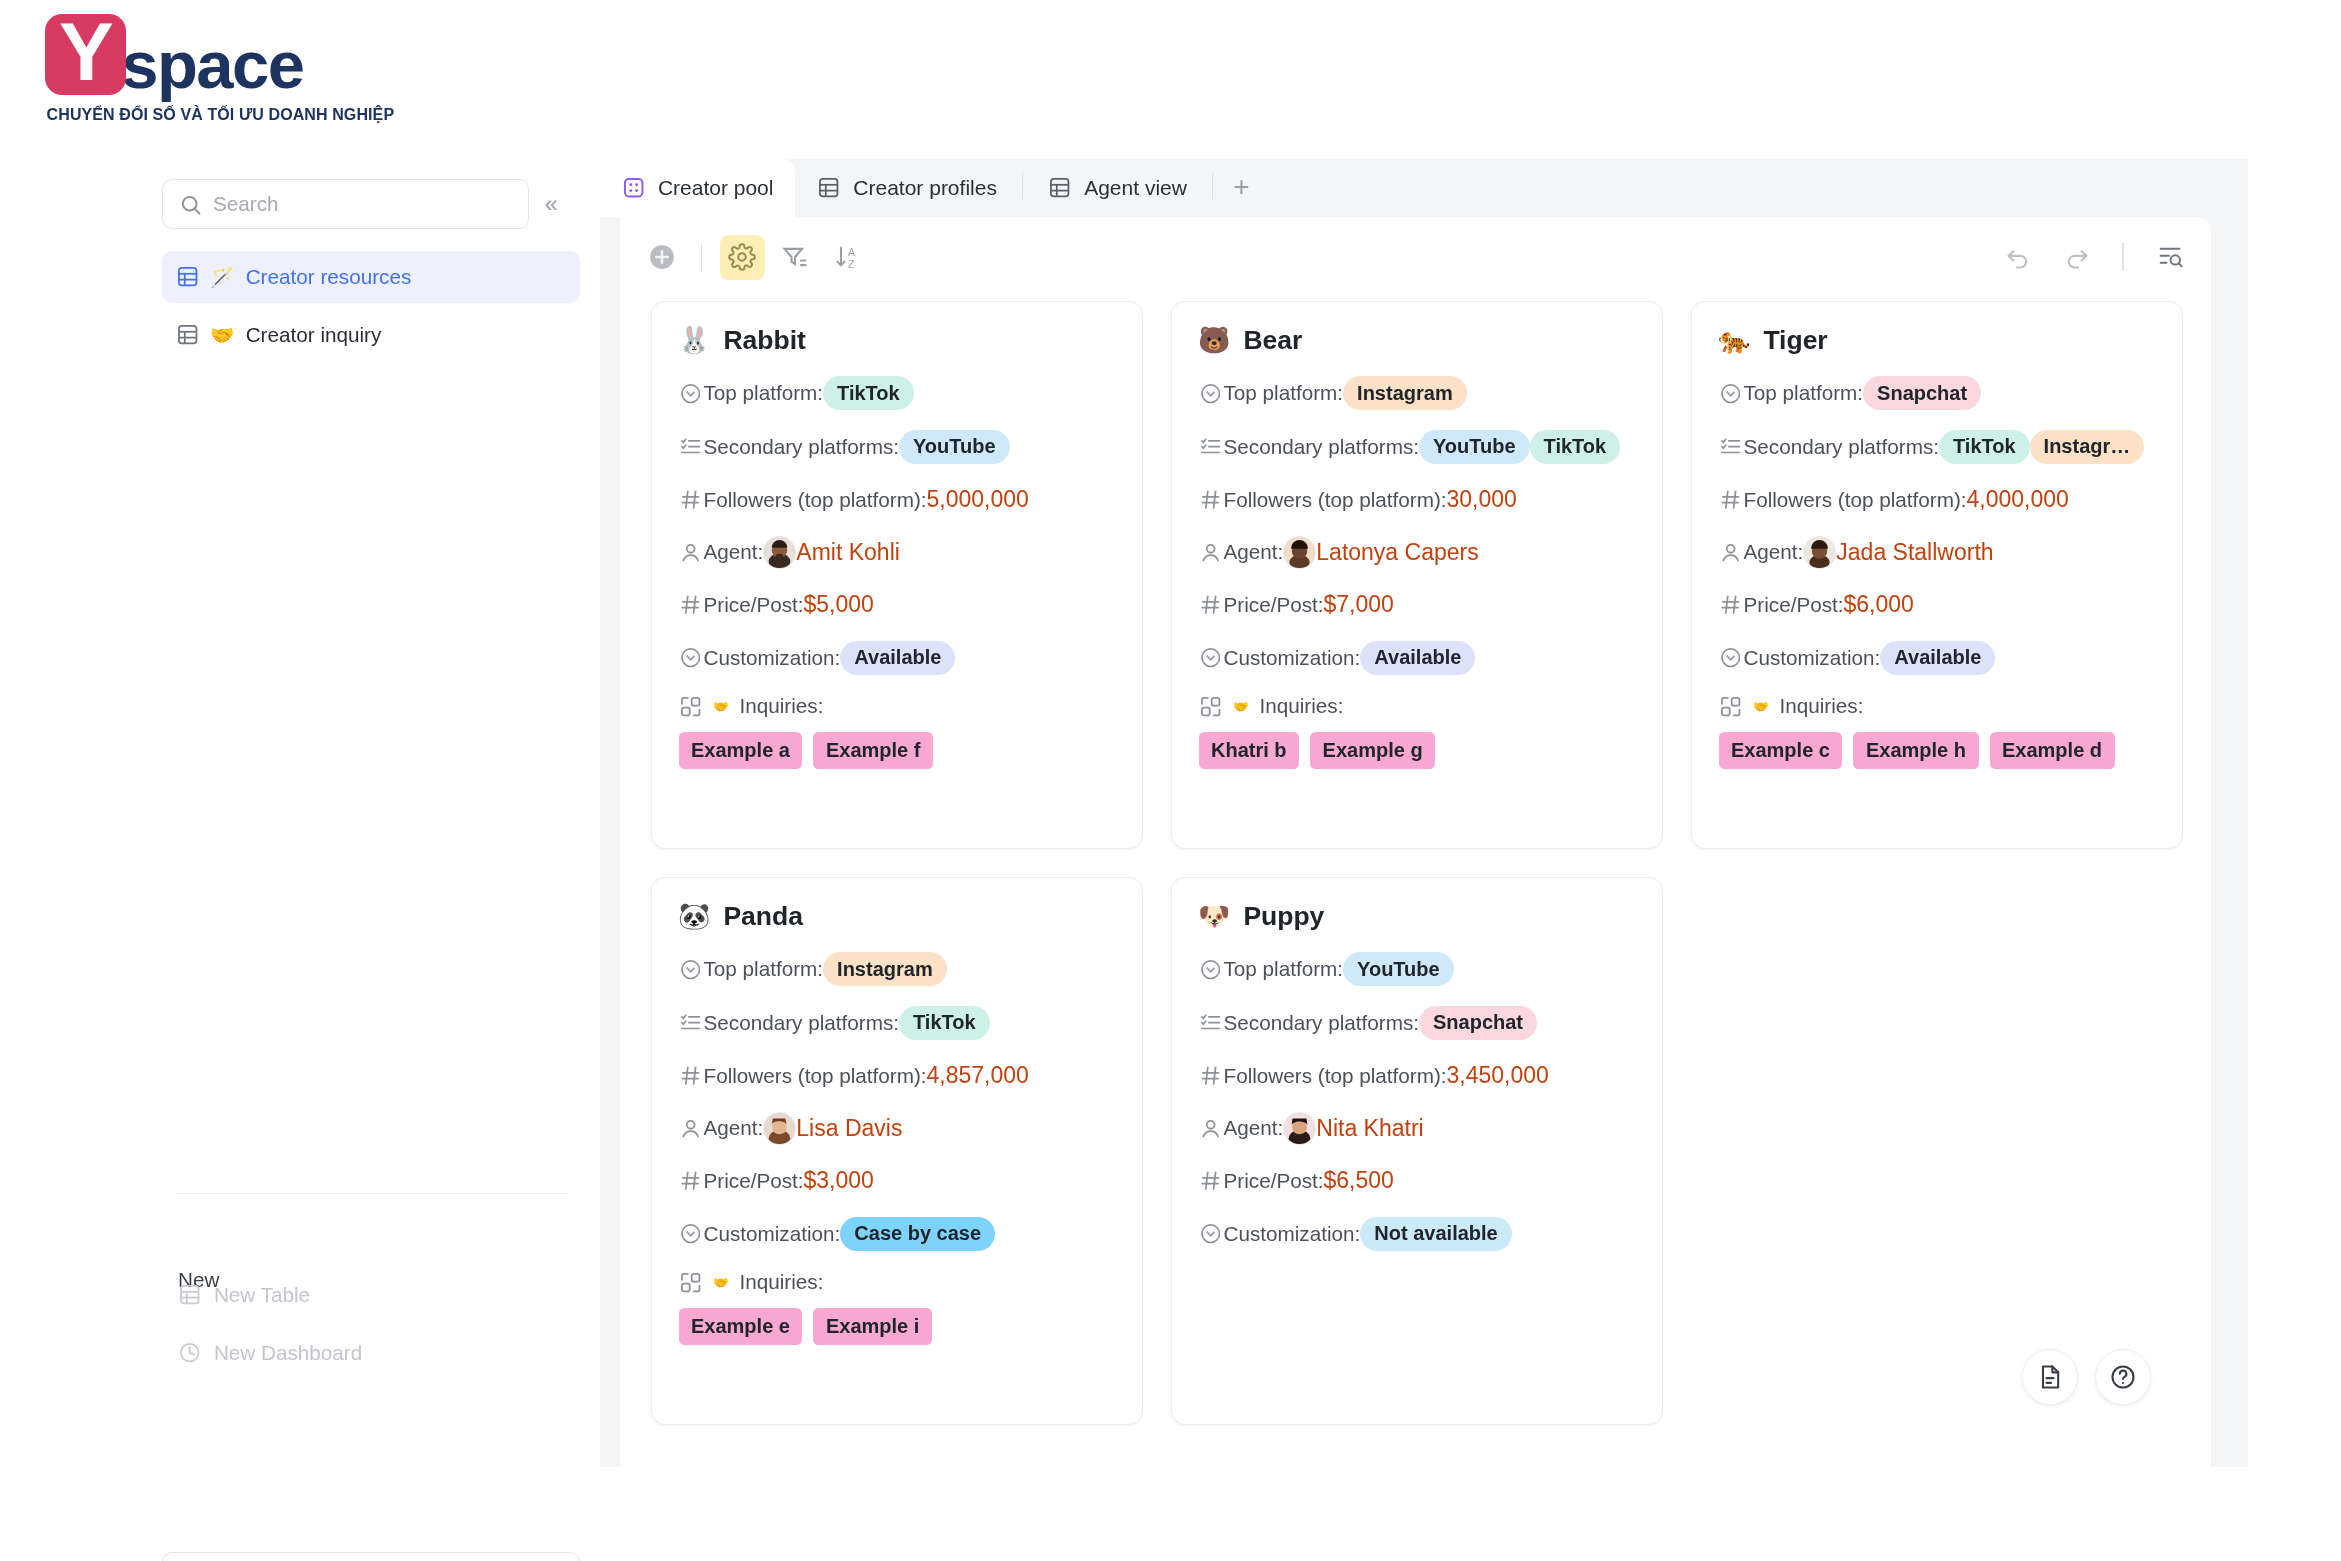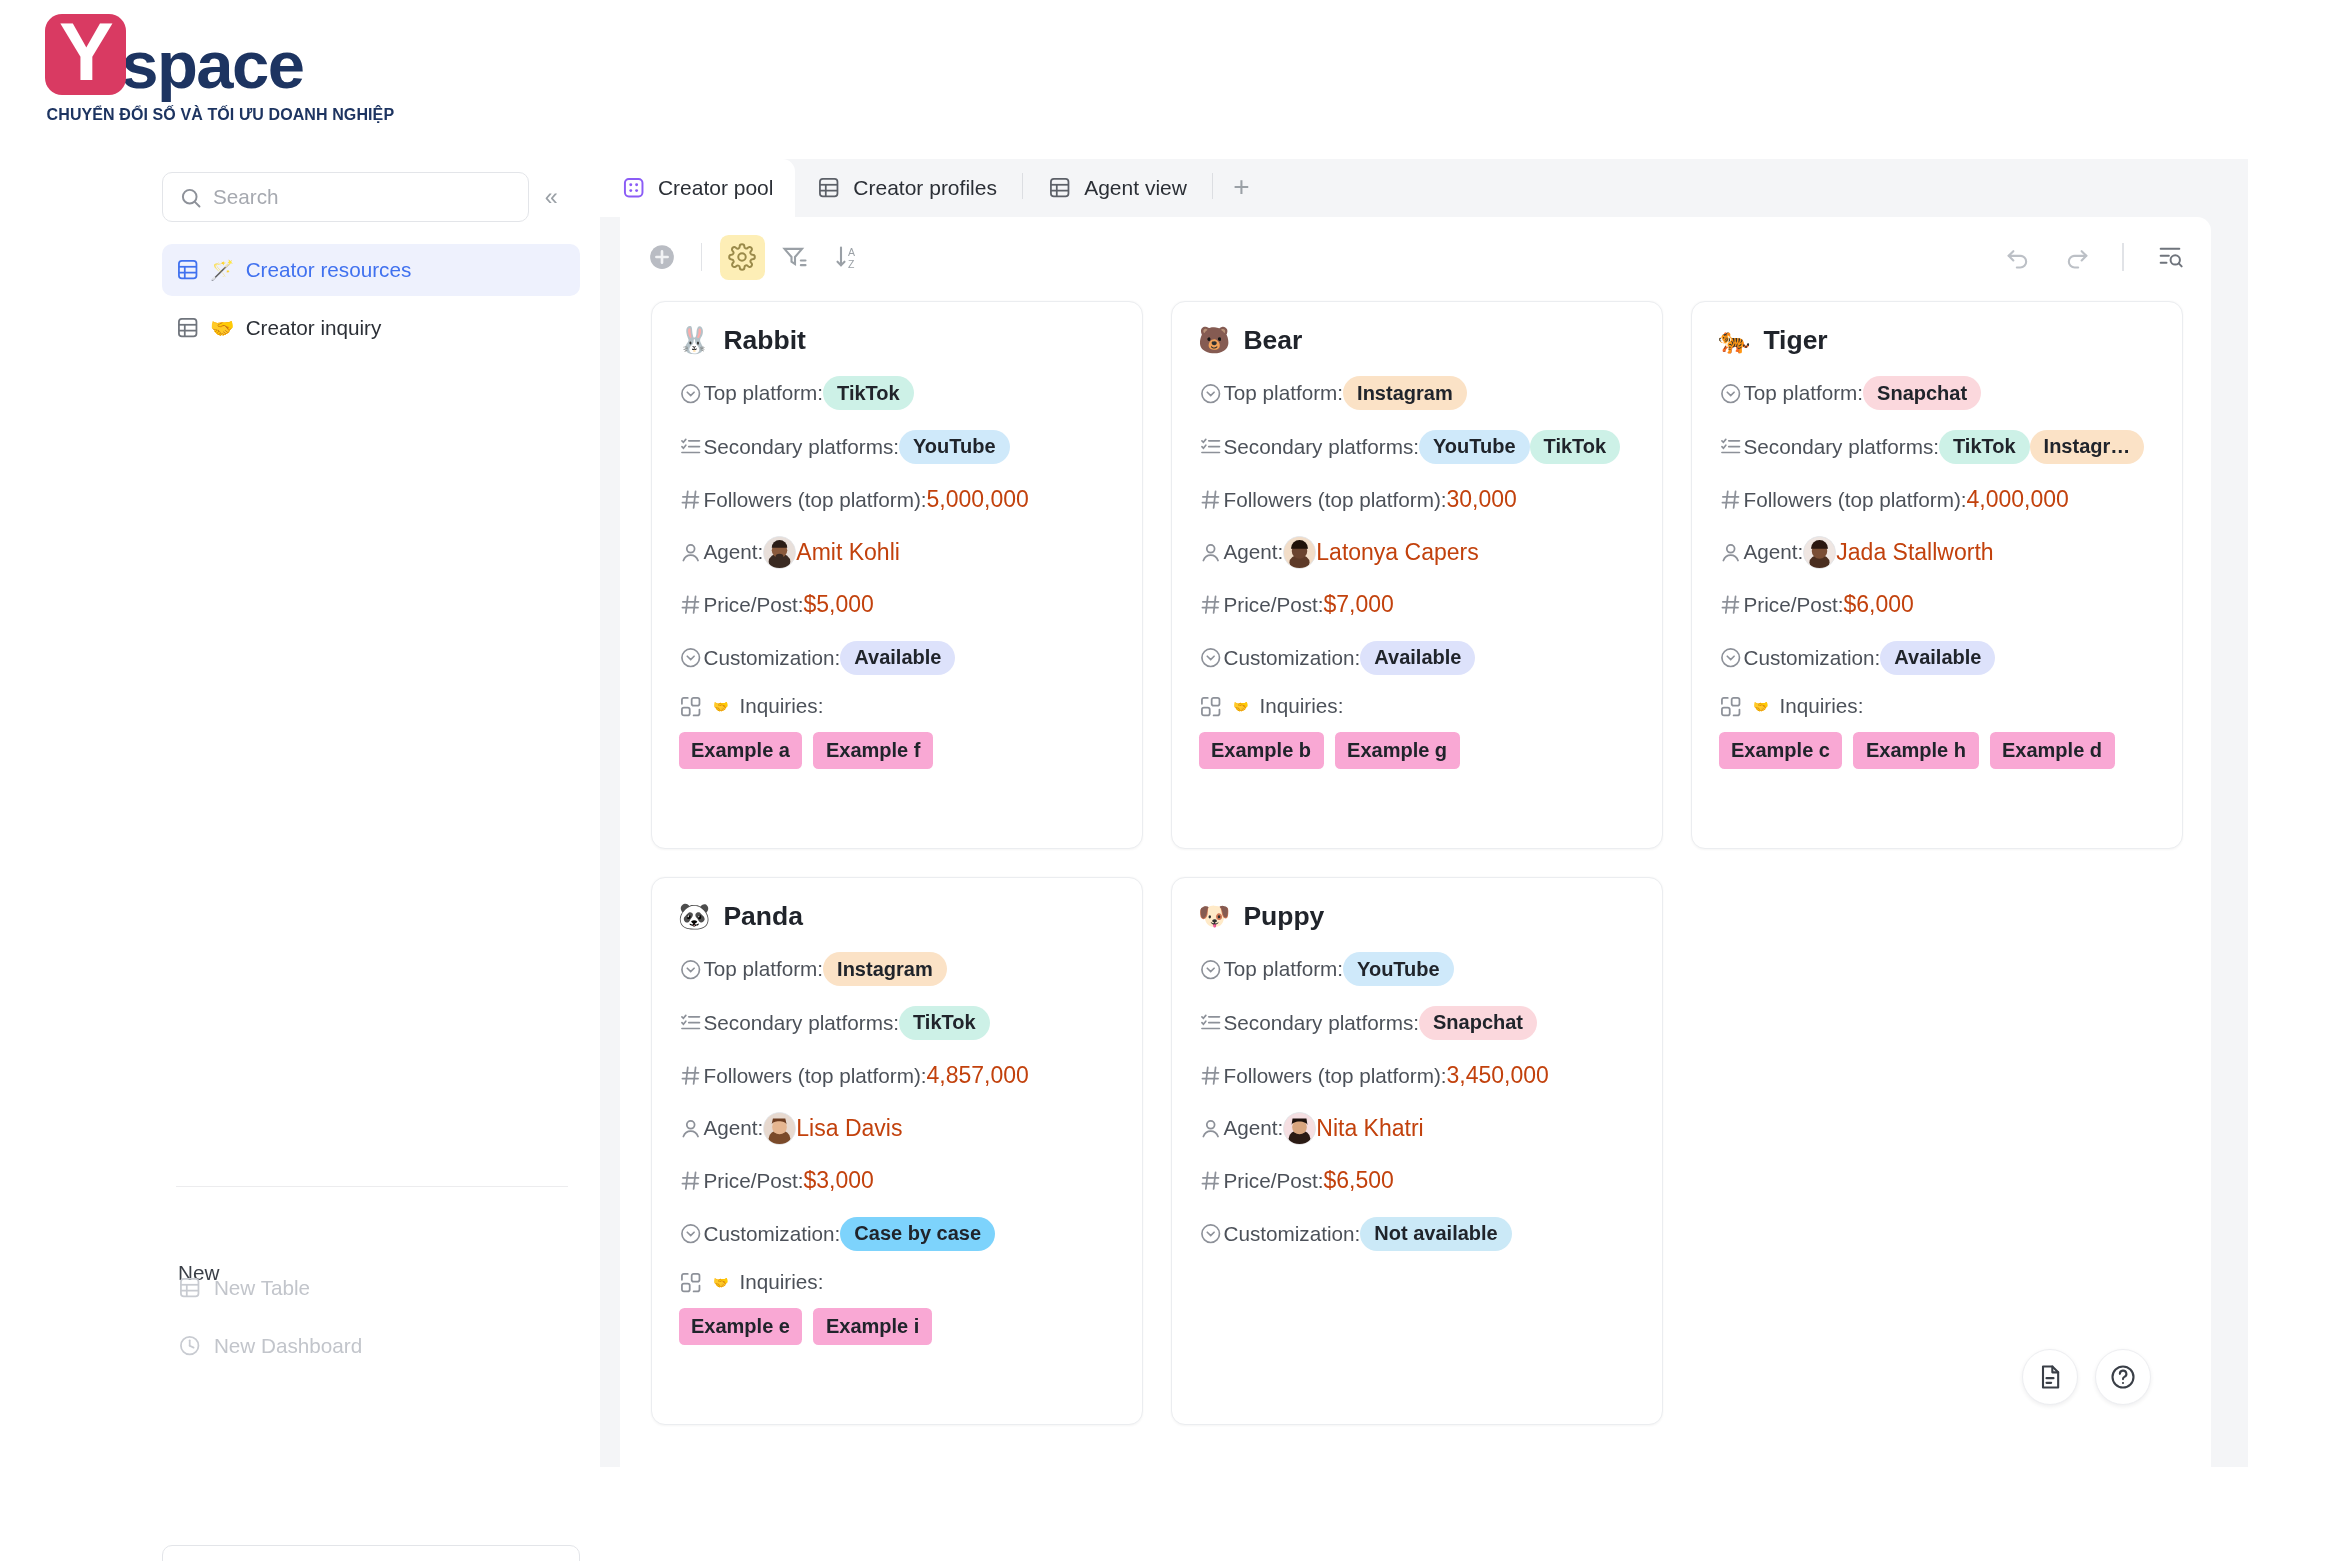--- a/index.html
+++ b/index.html
@@ -29,21 +29,21 @@
     font-weight:700; font-size:67px; color:#1d3461; line-height:1;
     margin-left:-4.7px; margin-top:17px; letter-spacing:-1.6px;
   }
   .logo-tag {
     font-family:"Liberation Sans", sans-serif;
     font-weight:700; font-size:16px; color:#1d3461;
     letter-spacing:0.1px; margin-top:7.8px; margin-left:1.6px;
   }
 
   
-  .sidebar { position:absolute; left:0; top:149px; width:593px; height:1405px; background:#fff; }
+  .sidebar { position:absolute; left:0; top:156px; width:593px; height:1405px; background:#fff; }
   .search-row { position:absolute; left:162px; top:23.4px; display:flex; align-items:center; gap:11px; }
   .search-box {
     width:367px; height:50px; border:1.2px solid #e3e5e9; border-radius:10px;
     display:flex; align-items:center; padding:0 15.6px; gap:11px; background:#fff;
   }
   .search-box .ph { color:#a6a9b0; font-size:20.7px; }
   .collapse-btn { color:#9aa0a6; font-size:23.4px; line-height:1; cursor:pointer; padding:3.1px 4.7px;}
 
   .nav { position:absolute; left:162px; top:95px; width:418px; }
   .nav-item {
@@ -531,21 +531,21 @@
                   <path d="M9 3H5a2 2 0 0 0-2 2v4"></path>
                   <rect x="13" y="3" width="8" height="8" rx="2"></rect>
                   <rect x="3" y="13" width="8" height="8" rx="2"></rect>
                   <path d="M15 21h4a2 2 0 0 0 2-2v-4"></path>
                 </svg>
               </span>
             <span>🤝</span>
             <span class="lbl">Inquiries:</span>
           </div>
           <div class="chips">
-            <span class="chip">Example b</span>
+            <span class="chip">Khatri b</span>
             <span class="chip">Example g</span>
           </div>
         </div>
 
         <div class="card tall">
           <div class="card-title">
             <span class="av">🐅</span>
             <span>Tiger</span>
           </div>
           <div class="row">

